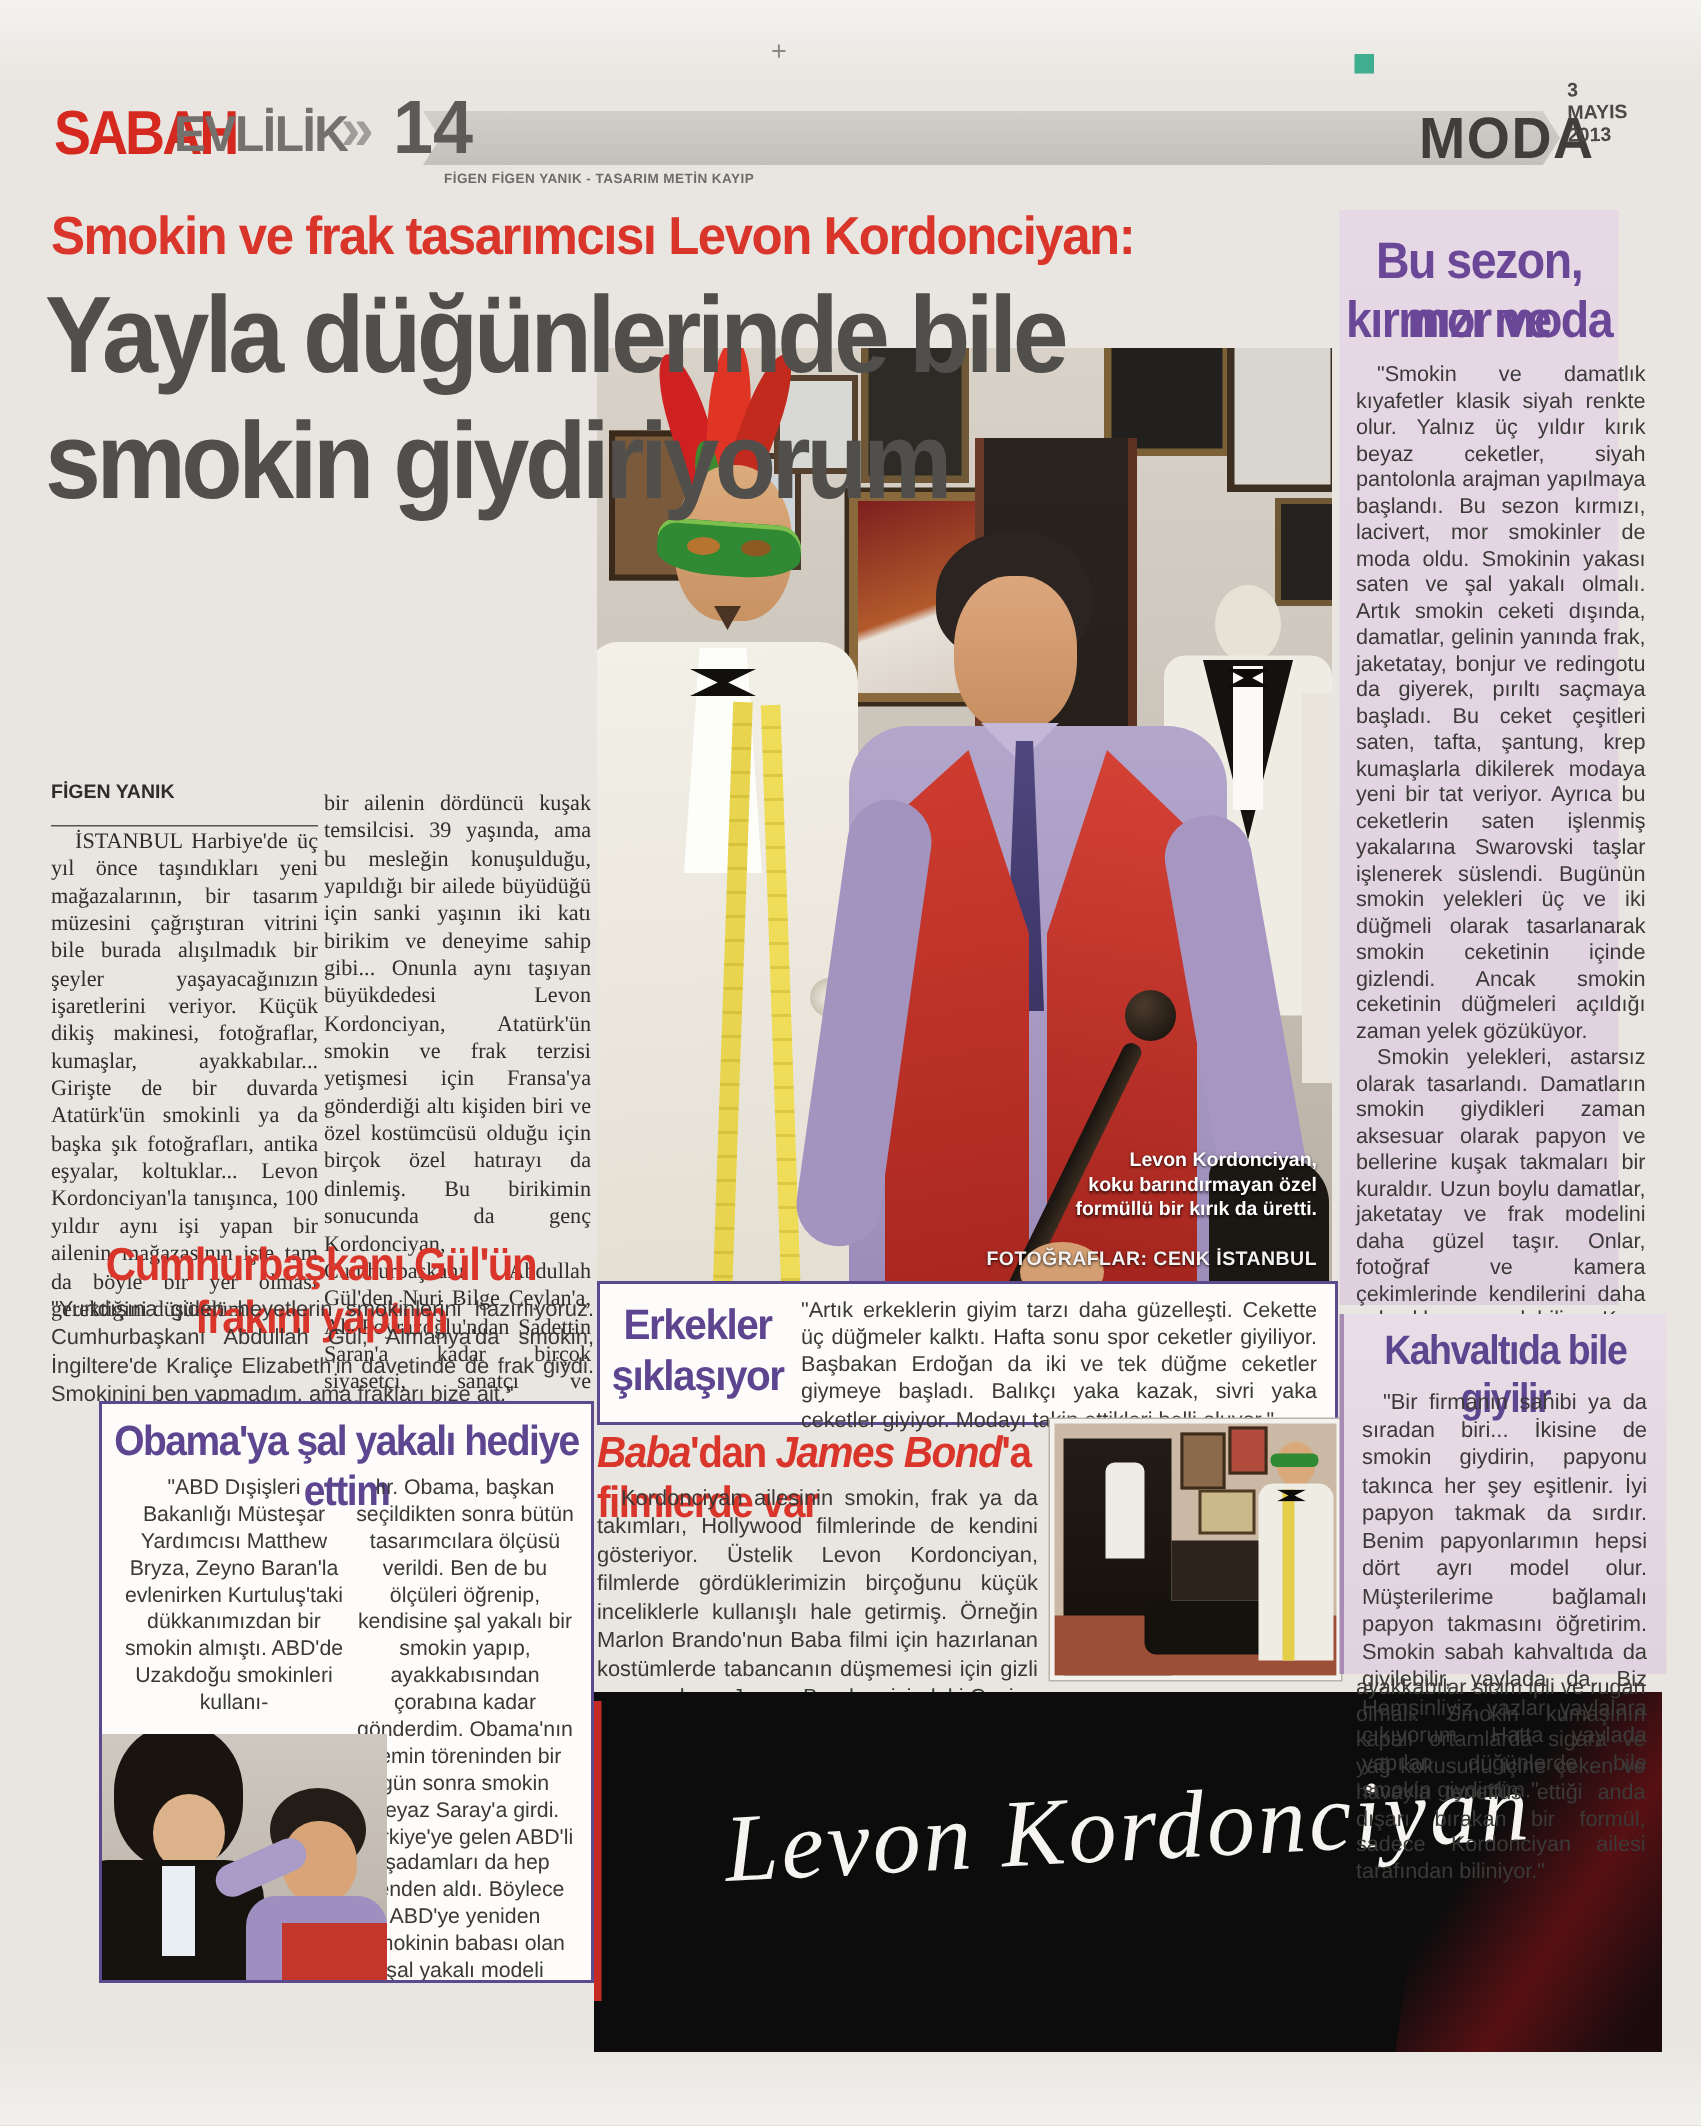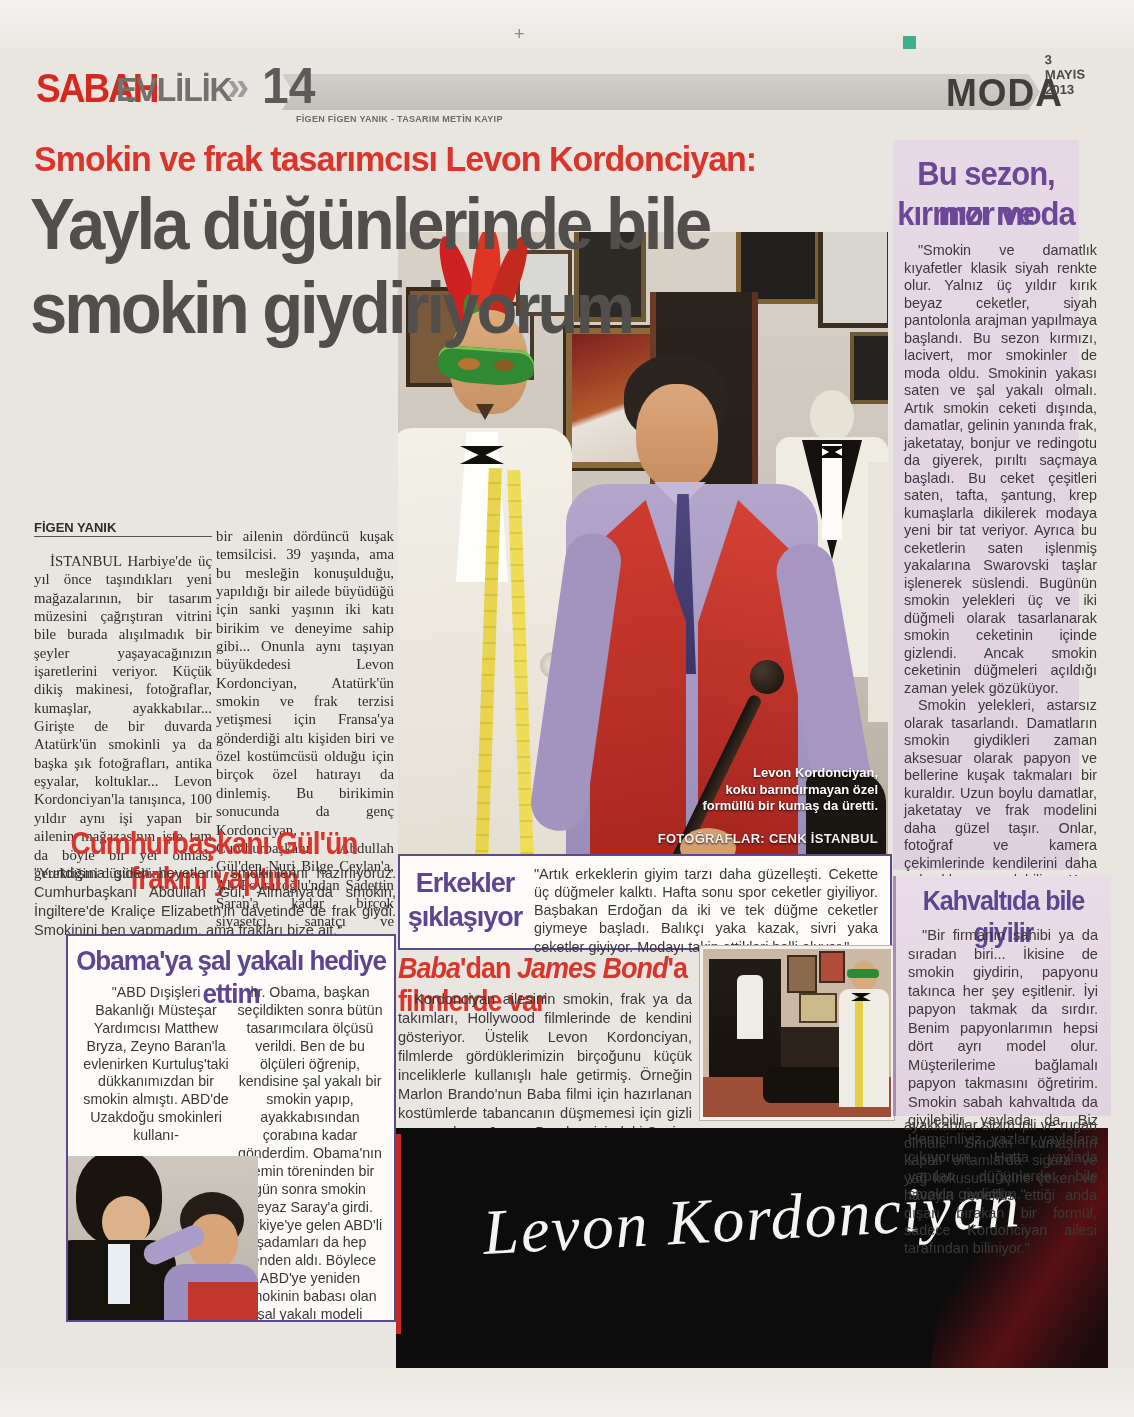--- a/index.html
+++ b/index.html
@@ -81,29 +81,29 @@
     <div class="abs" style="left:300px;top:268px;width:100px;height:360px;background:linear-gradient(190deg,#d64236,#a2241d);clip-path:polygon(0 34%,40% 0,100% 16%,100% 100%,0 100%);"></div>
     <div class="abs" style="left:150px;top:300px;width:56px;height:300px;background:#a394bf;border-radius:28px;transform:rotate(8deg);"></div>
     <div class="abs" style="left:398px;top:310px;width:58px;height:280px;background:#a896c2;border-radius:28px;transform:rotate(-10deg);"></div>
     <div class="abs" style="left:300px;top:452px;width:13px;height:240px;background:linear-gradient(90deg,#17130f,#3a2c20);transform:rotate(26deg);border-radius:6px;"></div>
     <div class="abs" style="left:352px;top:428px;width:34px;height:34px;border-radius:50%;background:radial-gradient(circle at 35% 30%,#4a3a2c,#120e0a);"></div>
     <div class="abs" style="left:282px;top:596px;width:56px;height:40px;border-radius:50%;background:#d39f72;"></div>
     <div class="abs" style="left:408px;top:540px;width:80px;height:88px;background:#1b1713;border-radius:12px 30px 0 0;"></div>
 
     <div class="abs prewrap" style="right:10px;bottom:46px;width:250px;text-align:right;color:#ffffff;font-size:13px;font-weight:700;line-height:1.25;text-shadow:0 1px 2px rgba(0,0,0,0.8);">Levon Kordonciyan,
 koku barındırmayan özel
-formüllü bir kumaş da üretti.</div>
+formüllü bir kırık da üretti.</div>
     <div class="abs" style="right:10px;bottom:14px;color:#f2f2f2;font-size:13px;font-weight:700;letter-spacing:0.3px;text-shadow:0 1px 2px rgba(0,0,0,0.85);">FOTOĞRAFLAR: CENK İSTANBUL</div>
   </div>
 
   <div class="abs red" style="left:34px;top:138px;width:830px;font-size:34px;font-weight:700;letter-spacing:-1px;transform:scaleY(1.05);transform-origin:left top;">Smokin ve frak tasarımcısı Levon Kordonciyan:</div>
   <div class="abs" style="left:30px;top:182px;font-size:67px;font-weight:900;letter-spacing:-3px;color:#514f4c;transform:scaleY(1.08);transform-origin:left top;">Yayla düğünlerinde bile</div>
   <div class="abs" style="left:30px;top:266px;font-size:67px;font-weight:900;letter-spacing:-3px;color:#514f4c;transform:scaleY(1.08);transform-origin:left top;">smokin giydiriyorum</div>
 
-  <div class="abs" style="left:34px;top:520px;width:178px;font-size:13px;font-weight:700;color:#2e2d2b;border-bottom:1.5px solid #55534f;padding-bottom:1px;">FİGEN YANIK</div>
+  <div class="abs" style="left:34px;top:520px;width:178px;font-size:13px;font-weight:700;color:#2e2d2b;border-bottom:1.5px solid #55534f;padding-bottom:15px;">FİGEN YANIK</div>
   <div class="abs serif just bodycol" style="left:34px;top:552px;width:178px;font-size:14.8px;line-height:1.24;color:#2f2e2c;">
     <p style="text-indent:16px;">İSTANBUL Harbiye'de üç yıl önce taşındıkları yeni mağazalarının, bir tasarım müzesini çağrıştıran vitrini bile burada alışılmadık bir şeyler yaşayacağınızın işaretlerini veriyor. Küçük dikiş makinesi, fotoğraflar, kumaşlar, ayakkabılar... Girişte de bir duvarda Atatürk'ün smokinli ya da başka şık fotoğrafları, antika eşyalar, koltuklar... Levon Kordonciyan'la tanışınca, 100 yıldır aynı işi yapan bir ailenin mağazasının işte tam da böyle bir yer olması gerektiğini düşündüm.</p>
   </div>
   <div class="abs serif just" style="left:216px;top:527px;width:178px;font-size:14.8px;line-height:1.24;color:#2f2e2c;">
     <p>bir ailenin dördüncü kuşak temsilcisi. 39 yaşında, ama bu mesleğin konuşulduğu, yapıldığı bir ailede büyüdüğü için sanki yaşının iki katı birikim ve deneyime sahip gibi... Onunla aynı taşıyan büyükdedesi Levon Kordonciyan, Atatürk'ün smokin ve frak terzisi yetişmesi için Fransa'ya gönderdiği altı kişiden biri ve özel kostümcüsü olduğu için birçok özel hatırayı da dinlemiş. Bu birikimin sonucunda da genç Kordonciyan, Cumhurbaşkanı Abdullah Gül'den Nuri Bilge Ceylan'a, Ali Poyrazoğlu'ndan Sadettin Saran'a kadar birçok siyasetçi, sanatçı ve işadamının smokin ve fraklarına imza atmış.</p>
   </div>
 
   <div class="abs red" style="left:34px;top:826px;width:360px;text-align:center;font-size:28px;font-weight:900;letter-spacing:-1px;transform:scaleY(1.1);transform-origin:center top;">Cumhurbaşkanı Gül'ün frakını yaptım</div>
   <div class="abs just" style="left:34px;top:864px;width:362px;font-size:14.6px;line-height:1.3;color:#3a3937;">"Yurtdışına giden heyetlerin smokinlerini hazırlıyoruz. Cumhurbaşkanı Abdullah Gül, Almanya'da smokin, İngiltere'de Kraliçe Elizabeth'in davetinde de frak giydi. Smokinini ben yapmadım, ama frakları bize ait."</div>
 

